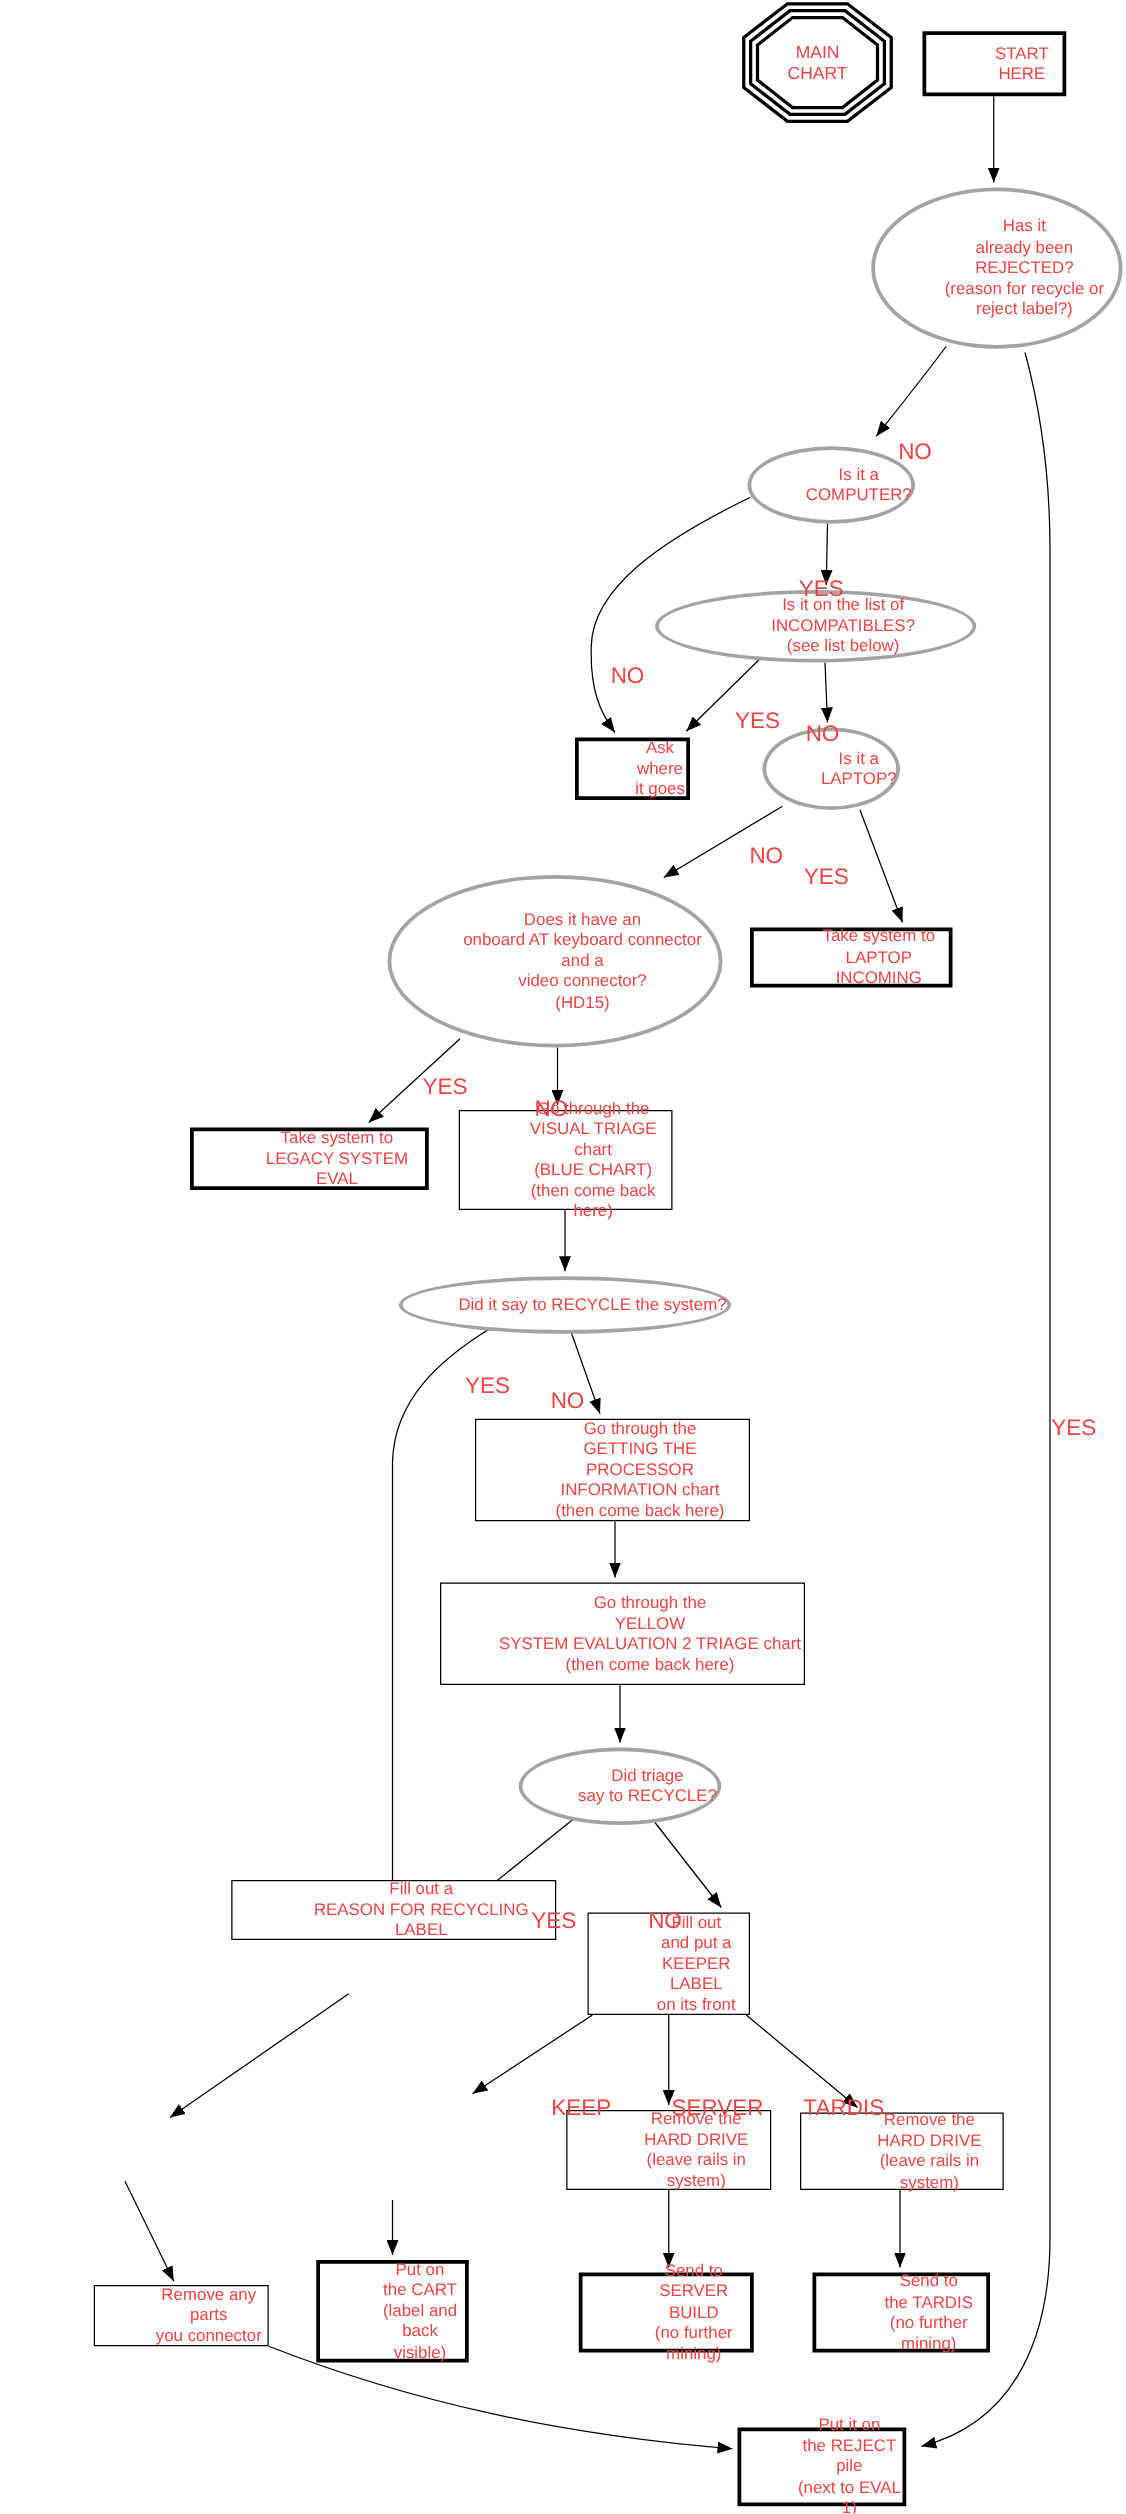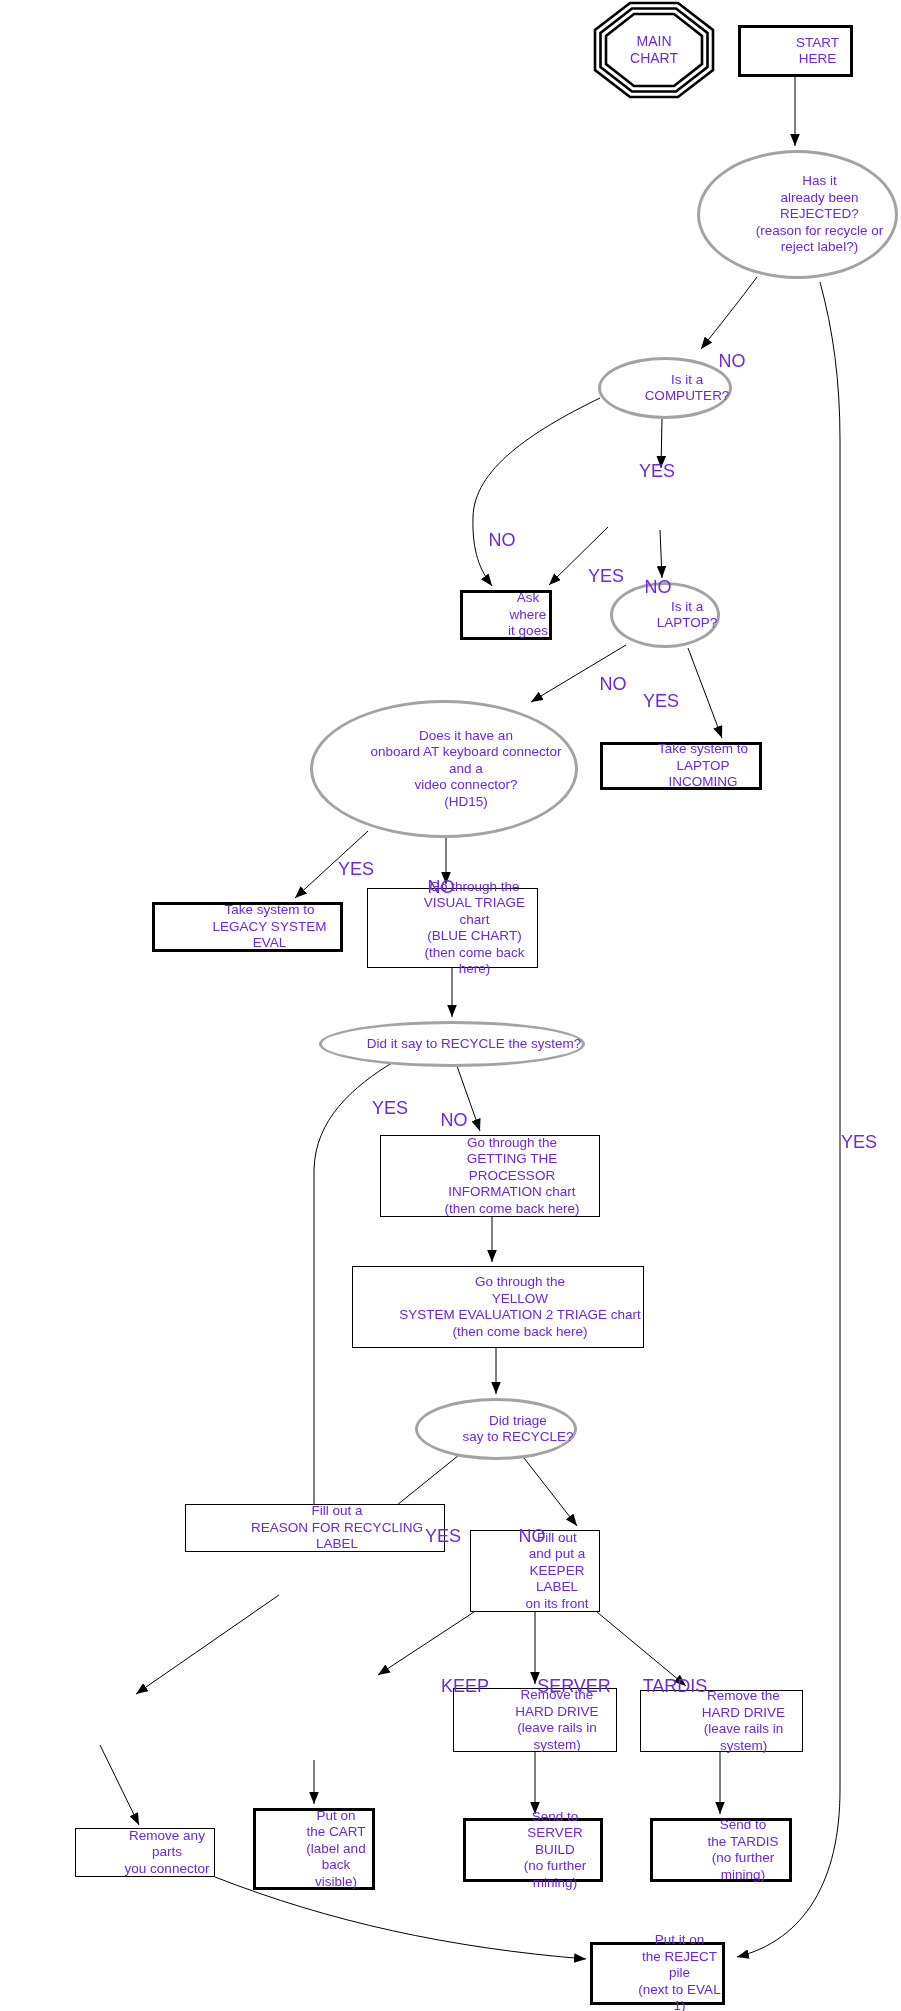--- a/index.html
+++ b/index.html
@@ -1,18 +1,18 @@
 <!DOCTYPE html>
 <html><head>
 <meta charset="utf-8">
 <style>
   html,body{margin:0;padding:0;background:#ffffff;}
   #stage{
     position:relative;width:901px;height:2011px;background:#ffffff;
-    font-family:"Liberation Sans","DejaVu Sans",sans-serif;color:#6d28d9;
+    font-family:"Liberation Sans","DejaVu Sans",sans-serif;color:#ef4444;
     overflow:hidden;
   }
   #edges{position:absolute;left:0;top:0;z-index:1;}
   .node{
     position:absolute;z-index:2;box-sizing:border-box;background:#ffffff;
     display:flex;align-items:center;justify-content:center;text-align:center;
     font-size:13.5px;line-height:16.5px;white-space:pre-line;padding-left:44px;
   }
   .box{border:1px solid #000;}
   .box.bold{border-width:3px;}
@@ -83,20 +83,22 @@
 
   <div class="node ellipse" style="left:697px;top:150px;width:201px;height:129px">Has it
 already been
 REJECTED?
 (reason for recycle or
 reject label?)</div>
 
   <div class="node ellipse" style="left:598px;top:357px;width:134px;height:62px">Is it a
 COMPUTER?</div>
 
+  <div class="node ellipse" style="left:524px;top:472px;width:257px;height:58px">Is it on the list of INCOMPATIBLES?
+(see list below)</div>
 
   <div class="node box bold" style="left:460px;top:590px;width:92px;height:50px">Ask where
 it goes</div>
 
   <div class="node ellipse" style="left:610px;top:582px;width:110px;height:66px">Is it a
 LAPTOP?</div>
 
   <div class="node box bold" style="left:600px;top:742px;width:162px;height:48px">Take system to
 LAPTOP INCOMING</div>
 

